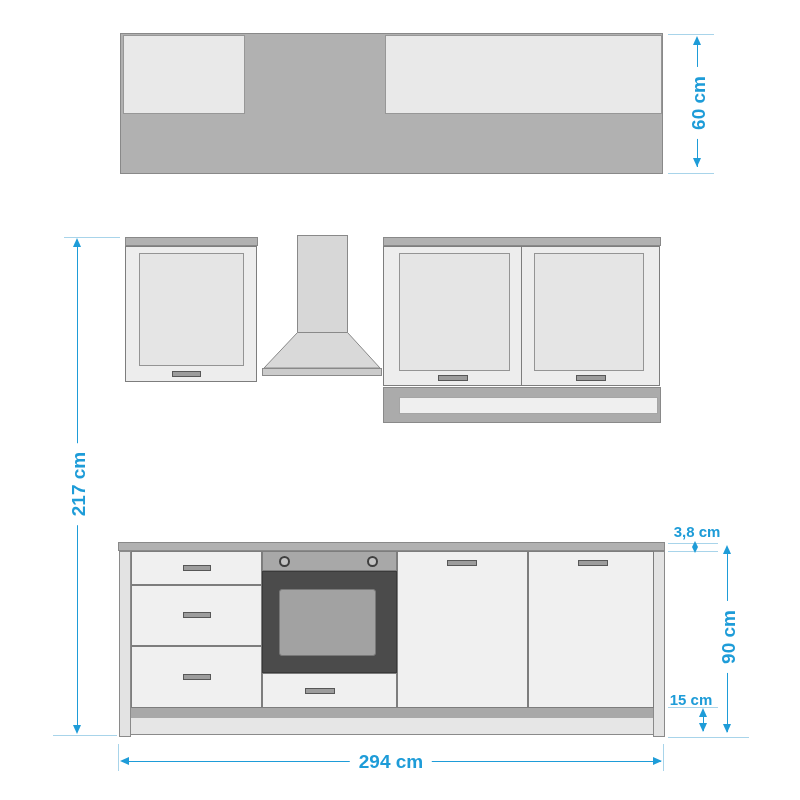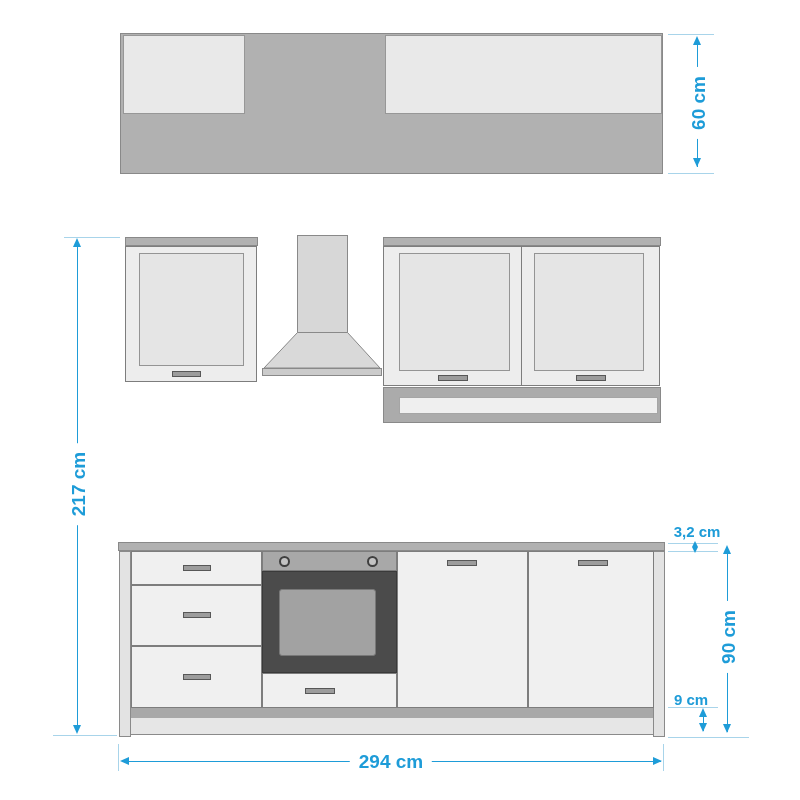--- a/index.html
+++ b/index.html
@@ -99,32 +99,32 @@
   <div class="handle" style="left:305px;top:688px;width:30px;height:6px;"></div>
 
   <div class="box front" style="left:397px;top:551px;width:131px;height:157px;"></div>
   <div class="handle" style="left:447px;top:560px;width:30px;height:6px;"></div>
   <div class="box front" style="left:528px;top:551px;width:126px;height:157px;"></div>
   <div class="handle" style="left:578px;top:560px;width:30px;height:6px;"></div>
 
   <div class="box" style="left:131px;top:708px;width:522px;height:10px;background:#a8a8a8;"></div>
   <div class="box" style="left:131px;top:718px;width:522px;height:17px;background:#e6e6e6;border-bottom:1px solid #8a8a8a;"></div>
 
-  <div class="dlab sm" style="left:697px;top:531px;">3,2 cm</div>
+  <div class="dlab sm" style="left:697px;top:531px;">3,8 cm</div>
   <div class="ext" style="left:668px;top:543px;width:50px;height:1px;"></div>
   <div class="ext" style="left:668px;top:551px;width:50px;height:1px;"></div>
   <div class="arr sm-up" style="left:692px;top:541px;"></div>
   <div class="arr sm-down" style="left:692px;top:547px;"></div>
 
   <div class="dim" style="left:727px;top:548px;width:1px;height:184px;"></div>
   <div class="arr up" style="left:723px;top:545px;"></div>
   <div class="arr down" style="left:723px;top:724px;"></div>
   <div class="dlab v" style="left:728px;top:637px;">90 cm</div>
 
-  <div class="dlab sm" style="left:691px;top:699px;">9 cm</div>
+  <div class="dlab sm" style="left:691px;top:699px;">15 cm</div>
   <div class="ext" style="left:668px;top:707px;width:50px;height:1px;"></div>
   <div class="dim" style="left:703px;top:711px;width:1px;height:20px;"></div>
   <div class="arr up" style="left:699px;top:708px;"></div>
   <div class="arr down" style="left:699px;top:723px;"></div>
   <div class="ext" style="left:668px;top:737px;width:81px;height:1px;"></div>
 
   <div class="ext" style="left:118px;top:744px;width:1px;height:27px;"></div>
   <div class="ext" style="left:663px;top:744px;width:1px;height:27px;"></div>
   <div class="dim" style="left:122px;top:761px;width:539px;height:1px;"></div>
   <div class="arr left" style="left:120px;top:757px;"></div>

